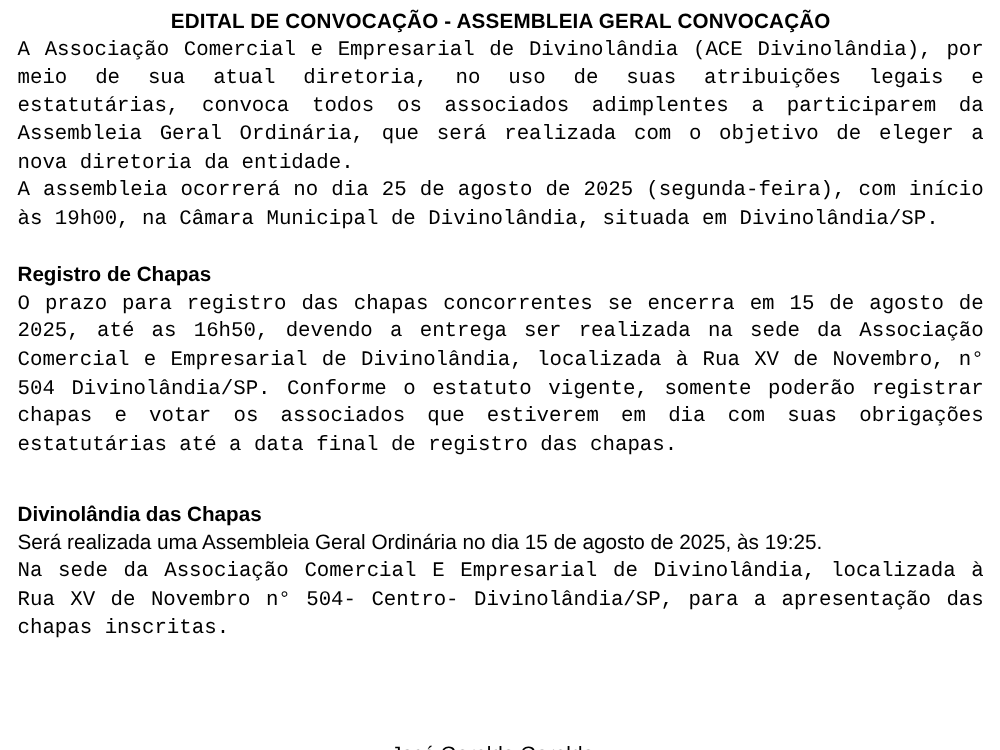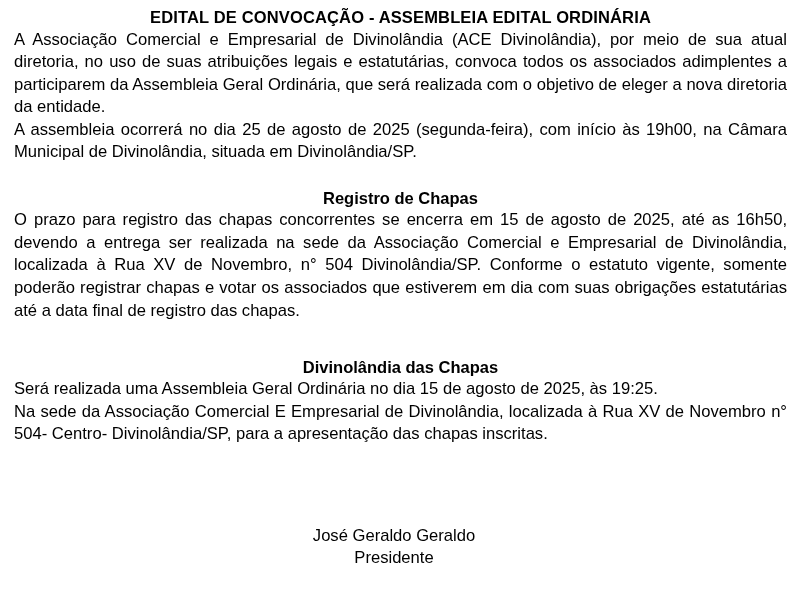--- a/index.html
+++ b/index.html
@@ -35,31 +35,31 @@
     font-weight: bold;
     text-align: center;
     letter-spacing: 0.15px;
     line-height: 22.5px;
     margin: 0 0 0 0;
     white-space: nowrap;
   }
   .section-head {
     font-size: 16.5px;
     font-weight: bold;
-    text-align: center;
     line-height: 22.5px;
     margin: 0;
   }
   p.para {
     font-size: 16.6px;
     line-height: 22.6px;
     margin: 0;
     text-align: justify;
     text-justify: inter-word;
     hyphens: none;
+    font-family: Liberation Mono, monospace;
   }
   p.nojust {
     font-size: 16.6px;
     line-height: 22.6px;
     margin: 0;
     text-align: left;
   }
   .spacer-line {
     height: 22.6px;
   }
@@ -76,21 +76,21 @@
   .sig-name, .sig-role {
     margin: 0;
   }
 </style>
 </head>
 <body>
 
 <div class="page">
   <div class="doc-body">
 
-    <h1 class="doc-title">EDITAL DE CONVOCAÇÃO - ASSEMBLEIA EDITAL ORDINÁRIA</h1>
+    <h1 class="doc-title">EDITAL DE CONVOCAÇÃO - ASSEMBLEIA GERAL CONVOCAÇÃO</h1>
 
     <p class="para">A Associação Comercial e Empresarial de Divinolândia (ACE Divinolândia), por meio de sua atual diretoria, no uso de suas atribuições legais e estatutárias, convoca todos os associados adimplentes a participarem da Assembleia Geral Ordinária, que será realizada com o objetivo de eleger a nova diretoria da entidade.</p>
 
     <p class="para">A assembleia ocorrerá no dia 25 de agosto de 2025 (segunda-feira), com início às 19h00, na Câmara Municipal de Divinolândia, situada em Divinolândia/SP.</p>
 
     <div class="spacer-line"></div>
 
     <h2 class="section-head">Registro de Chapas</h2>
 
     <p class="para">O prazo para registro das chapas concorrentes se encerra em 15 de agosto de 2025, até as 16h50, devendo a entrega ser realizada na sede da Associação Comercial e Empresarial de Divinolândia, localizada à Rua XV de Novembro, n° 504 Divinolândia/SP. Conforme o estatuto vigente, somente poderão registrar chapas e votar os associados que estiverem em dia com suas obrigações estatutárias até a data final de registro das chapas.</p>

